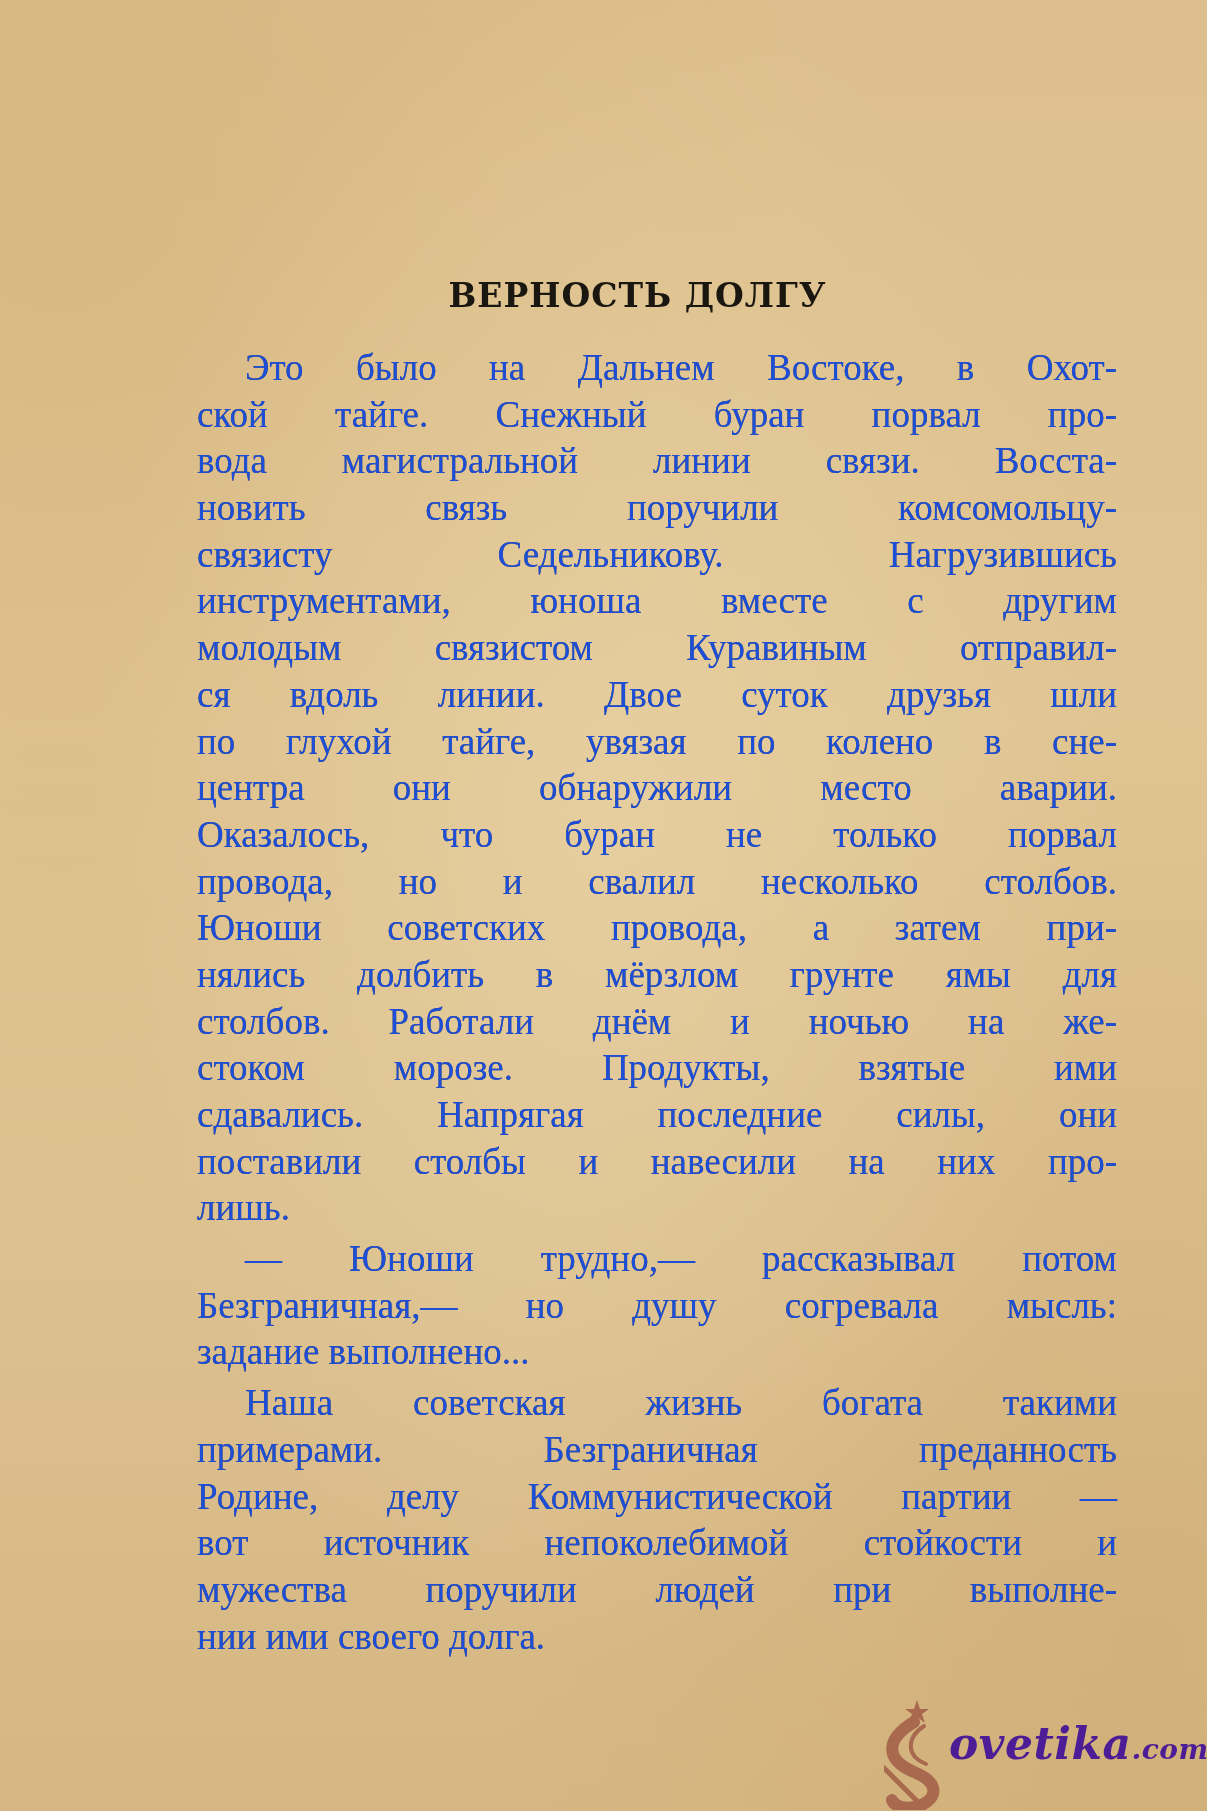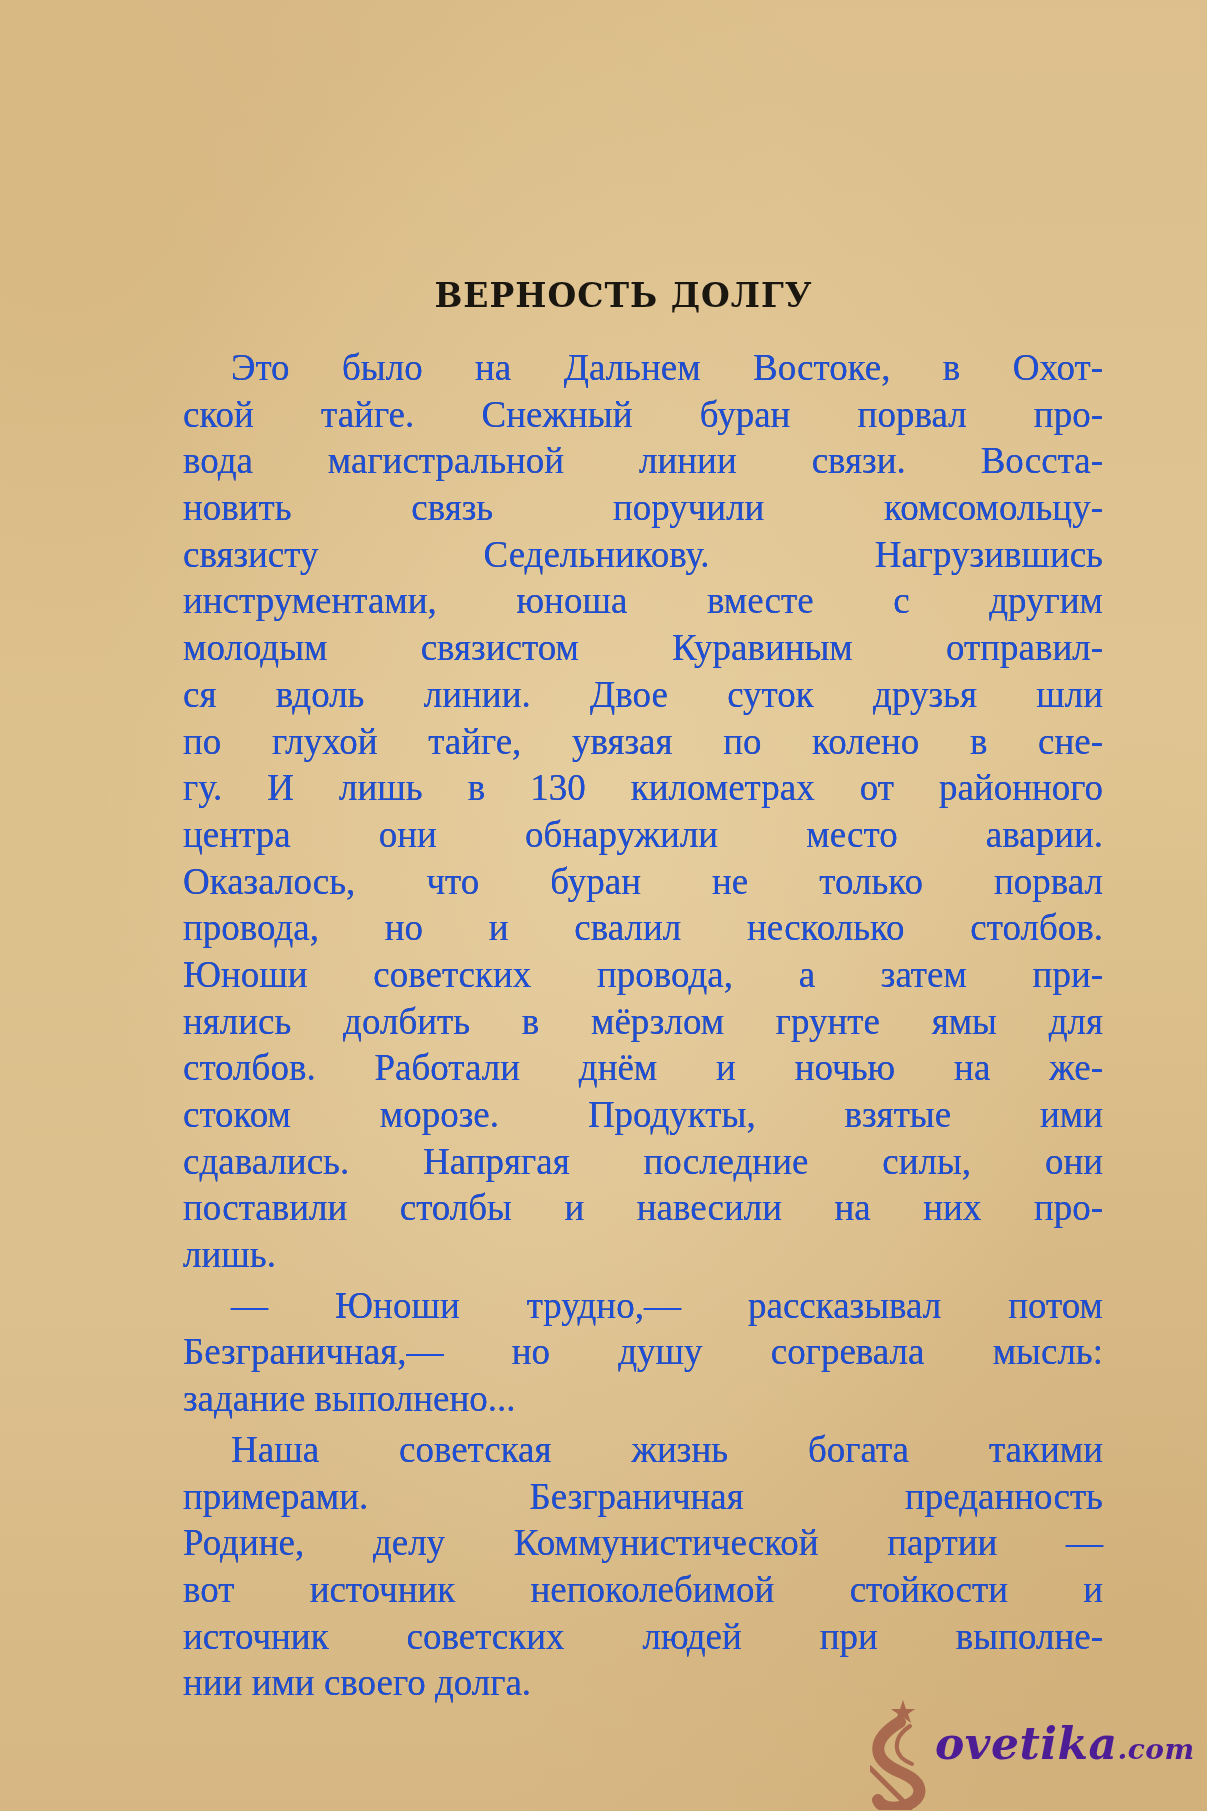--- a/index.html
+++ b/index.html
@@ -14,21 +14,21 @@
       background:
         radial-gradient(ellipse at 50% 45%, rgba(236,214,170,0.55) 0%, rgba(236,214,170,0) 60%),
         radial-gradient(ellipse at 95% 90%, rgba(200,160,100,0.35) 0%, rgba(200,160,100,0) 40%),
         radial-gradient(ellipse at 5% 10%, rgba(205,168,110,0.35) 0%, rgba(205,168,110,0) 45%),
         linear-gradient(180deg, #dcbf8c 0%, #e0c592 40%, #dcc08e 70%, #d6b783 100%);
       font-family: "Liberation Serif", "DejaVu Serif", serif;
       color: #1e1a14;
     }
     .page {
       position: absolute;
-      left: 0; top: 0;
+      left: 14px; top: 0;
       width: 982px;
       height: 1811px;
     }
     .title {
       position: absolute;
       left: 0;
       width: 1207px;
       top: 276px;
       text-align: center;
       font-family: "DejaVu Serif", "Liberation Serif", serif;
@@ -108,21 +108,20 @@
     <div>
       <span class="line indent">Это было на Дальнем Востоке, в Охот-</span>
       <span class="line">ской тайге. Снежный буран порвал про-</span>
       <span class="line">вода магистральной линии связи. Восста-</span>
       <span class="line">новить связь поручили комсомольцу-</span>
       <span class="line">связисту Седельникову. Нагрузившись</span>
       <span class="line">инструментами, юноша вместе с другим</span>
       <span class="line">молодым связистом Куравиным отправил-</span>
       <span class="line">ся вдоль линии. Двое суток друзья шли</span>
       <span class="line">по глухой тайге, увязая по колено в сне-</span>
-      <span class="line">гу. И лишь в 130 километрах от районного</span>
       <span class="line">центра они обнаружили место аварии.</span>
       <span class="line">Оказалось, что буран не только порвал</span>
       <span class="line">провода, но и свалил несколько столбов.</span>
       <span class="line">Юноши советских провода, а затем при-</span>
       <span class="line">нялись долбить в мёрзлом грунте ямы для</span>
       <span class="line">столбов. Работали днём и ночью на же-</span>
       <span class="line">стоком морозе. Продукты, взятые ими</span>
       <span class="line">сдавались. Напрягая последние силы, они</span>
       <span class="line">поставили столбы и навесили на них про-</span>
       <span class="line last">лишь.</span>
@@ -136,21 +135,21 @@
       <span class="line last">задание выполнено...</span>
     </div>
 
     <div class="gap"></div>
 
     <div>
       <span class="line indent">Наша советская жизнь богата такими</span>
       <span class="line">примерами. Безграничная преданность</span>
       <span class="line">Родине, делу Коммунистической партии —</span>
       <span class="line">вот источник непоколебимой стойкости и</span>
-      <span class="line">источник советских людей при выполне-</span>
+      <span class="line">мужества поручили людей при выполне-</span>
       <span class="line last">нии ими своего долга.</span>
     </div>
   </div>
 
   <div class="watermark">
     <svg class="watermark-logo" viewBox="0 0 80 150" xmlns="http://www.w3.org/2000/svg">
 
       <polygon points="33,40 36,49 45,49 38,54 41,63 33,57 25,63 28,54 21,49 30,49" fill="#a8694e"></polygon>
 
       <path d="M30,62 C0,80 2,100 30,112 C55,122 55,138 35,146 C20,150 10,146 8,140" stroke="#a8694e" stroke-width="12" fill="none" stroke-linecap="round"></path>

